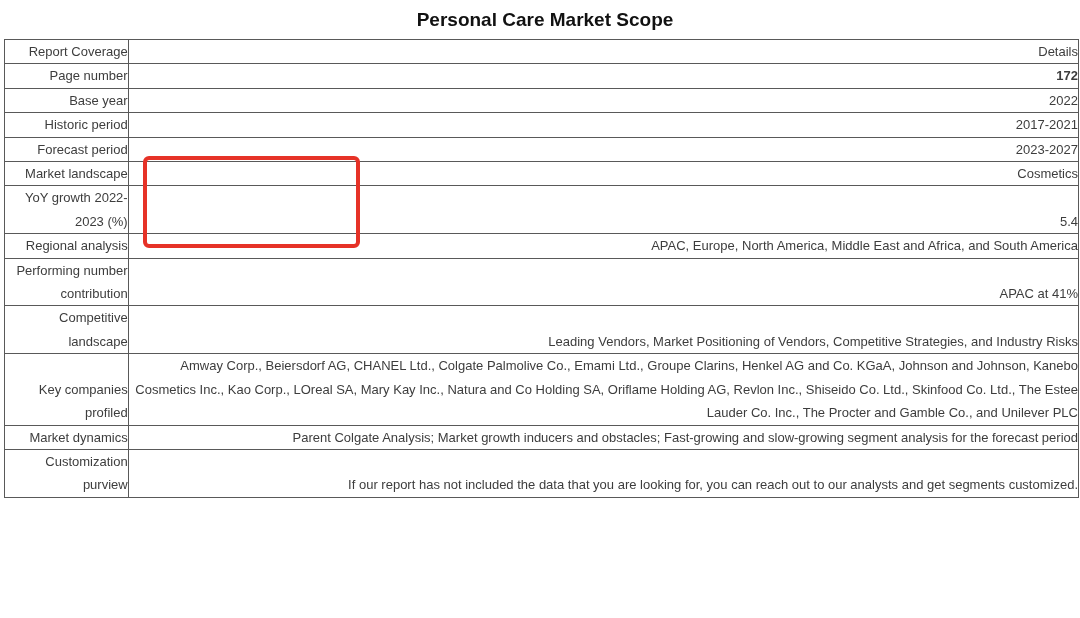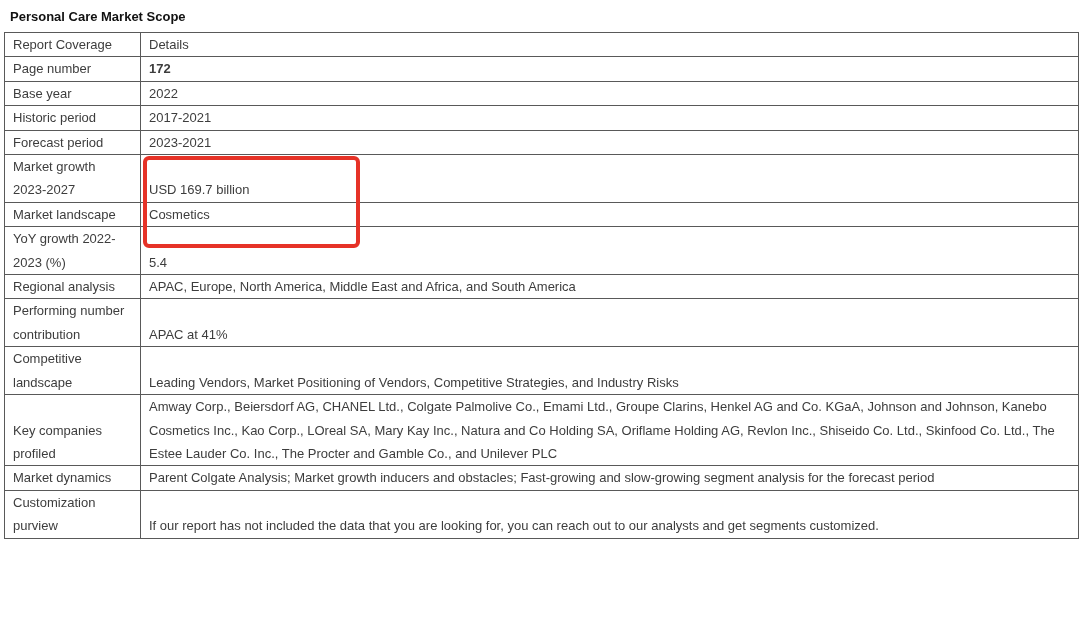--- a/index.html
+++ b/index.html
@@ -6,40 +6,42 @@
   html, body { background: #ffffff; }
   body {
     width: 1080px; height: 618px;
     font-family: "Liberation Sans", sans-serif;
     color: #3d3d3d;
     position: relative;
     overflow: hidden;
   }
   .page { position: relative; width: 1080px; height: 618px; }
   .title {
-    font-size: 13px;
+    font-size: 19px;
     font-weight: bold;
     color: #111111;
     padding: 9px 0 0 10px;
     margin-bottom: 8px;
+    text-align: center;
   }
   table.scope {
     border-collapse: collapse;
     table-layout: fixed;
     margin-left: 4px;
     width: 1074px;
     font-size: 13px;
   }
   table.scope td {
     border: 1px solid #595959;
     vertical-align: bottom;
     line-height: 23.4px;
-    padding: 0 8px;
+    padding: 0 0;
     color: #3d3d3d;
     word-wrap: break-word;
+    text-align: right;
   }
   td.col-label { width: 119px; }  
   td.col-value { width: 921px; }
   tr.r1 { height: 24px; }
   tr.r2 { height: 47px; }
   tr.r3 { height: 71px; }
   .bold-value { font-weight: bold; }
   .highlight-box {
     position: absolute;
     border: 4px solid #e63227;
@@ -69,25 +71,21 @@
       <tr class="r1">
         <td class="col-label">Base year</td>
         <td class="col-value">2022</td>
       </tr>
       <tr class="r1">
         <td class="col-label">Historic period</td>
         <td class="col-value">2017-2021</td>
       </tr>
       <tr class="r1">
         <td class="col-label">Forecast period</td>
-        <td class="col-value">2023-2021</td>
-      </tr>
-      <tr class="r2">
-        <td class="col-label">Market growth 2023-2027</td>
-        <td class="col-value">USD 169.7 billion</td>
+        <td class="col-value">2023-2027</td>
       </tr>
       <tr class="r1">
         <td class="col-label">Market landscape</td>
         <td class="col-value">Cosmetics</td>
       </tr>
       <tr class="r2">
         <td class="col-label">YoY growth 2022-2023 (%)</td>
         <td class="col-value">5.4</td>
       </tr>
       <tr class="r1">

